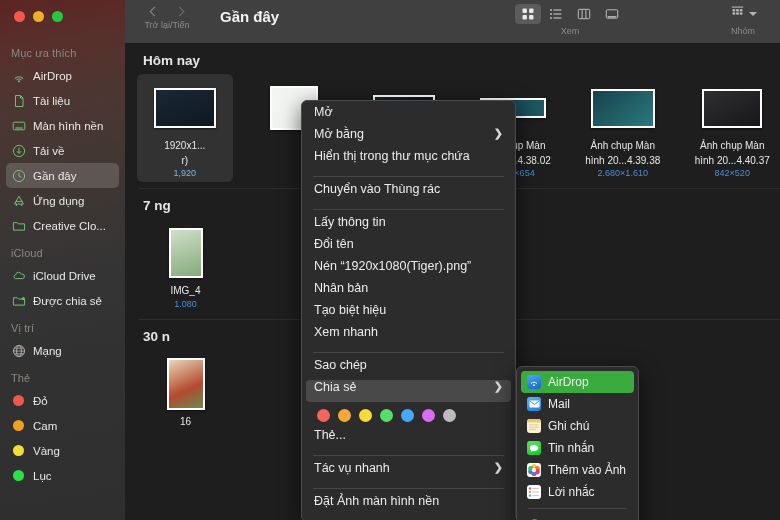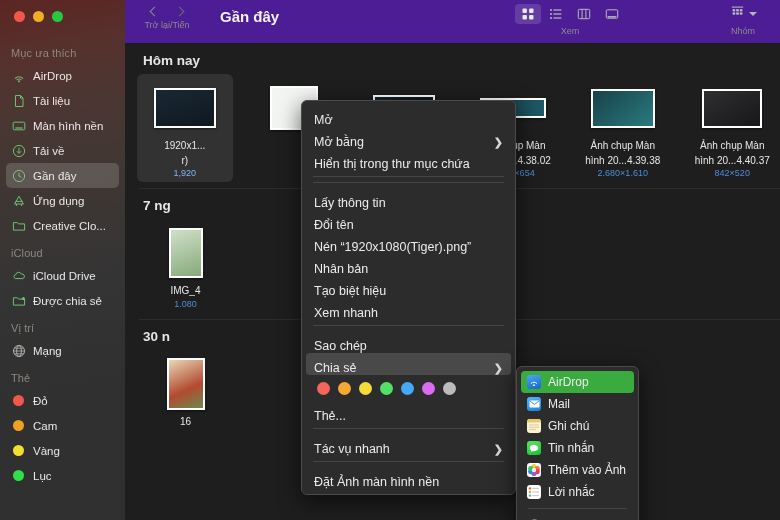--- a/index.html
+++ b/index.html
@@ -79,21 +79,21 @@
   #main {
     position: relative;
     flex: 1;
     height: 520px;
     background: #1e1e1e;
     overflow: hidden;
   }
   #toolbar {
     position: relative;
     height: 44px;
-    background: #4c1d95;
+    background: #404040;
     border-bottom: 1px solid #1b1b1b;
     display: flex;
     align-items: flex-start;
   }
   .tb-navgrp {
     position: absolute;
     left: 8px; top: 4px;
     width: 68px;
     text-align: center;
   }
@@ -215,21 +215,21 @@
     background: #2c2c2c;
     border: 0.5px solid #4a4a4a;
     border-radius: 6px;
     box-shadow: 0 6px 22px rgba(0,0,0,0.62);
     padding: 4px 0 5px 0;
     z-index: 40;
   }
   .mi {
     position: relative;
     display: flex;
-    align-items: flex-end;
+    align-items: flex-start;
     height: 22px;
     margin: 0 4px;
     padding: 0 8px;
     border-radius: 4px;
     font-size: 12.5px;
     color: #ececec;
     white-space: nowrap;
   }
   .mi.highlight { background: rgba(255,255,255,0.14); }
   .mi .arrow {
@@ -627,20 +627,23 @@
       <div class="mi">
         <span>Mở bằng</span>
         <span class="arrow">❯</span>
       </div>
       <div class="mi">
           <span>Hiển thị trong thư mục chứa</span>
         </div>
 
       <div class="msep"></div>
 
+      <div class="mi">
+          <span>Chuyển vào Thùng rác</span>
+        </div>
 
       <div class="msep"></div>
 
       <div class="mi">
           <span>Lấy thông tin</span>
         </div>
       <div class="mi">
           <span>Đổi tên</span>
         </div>
       <div class="mi">

